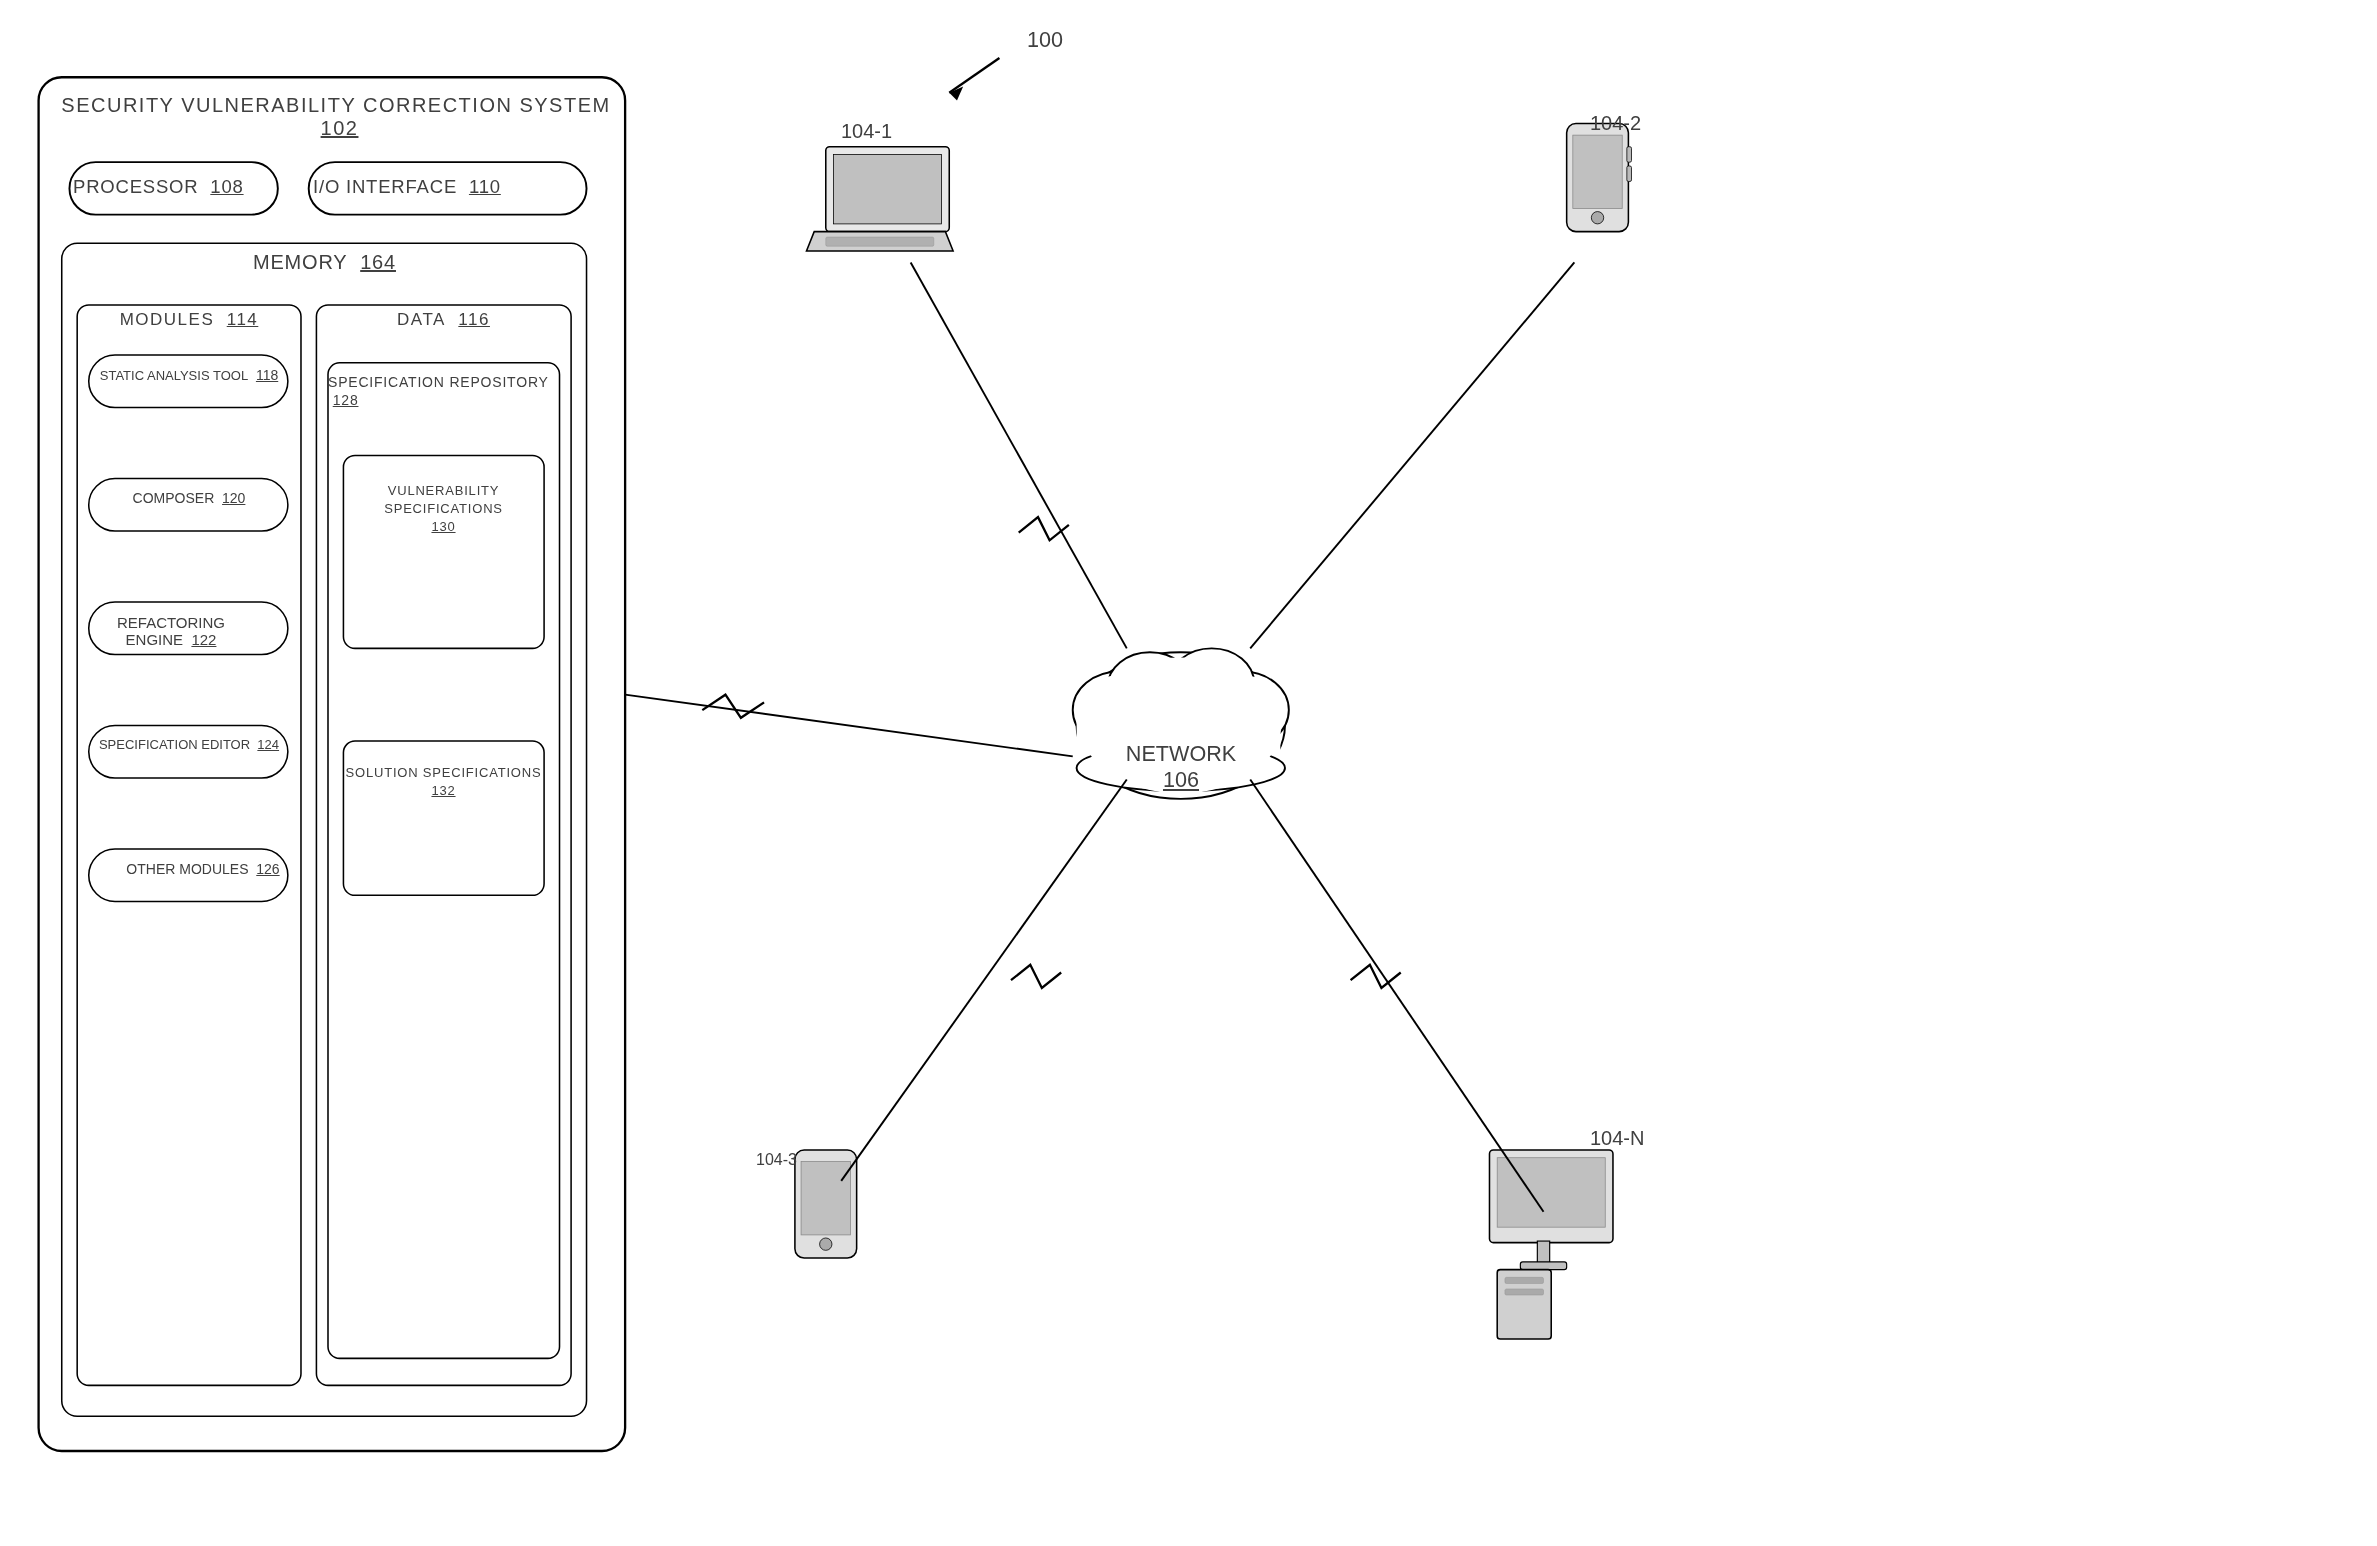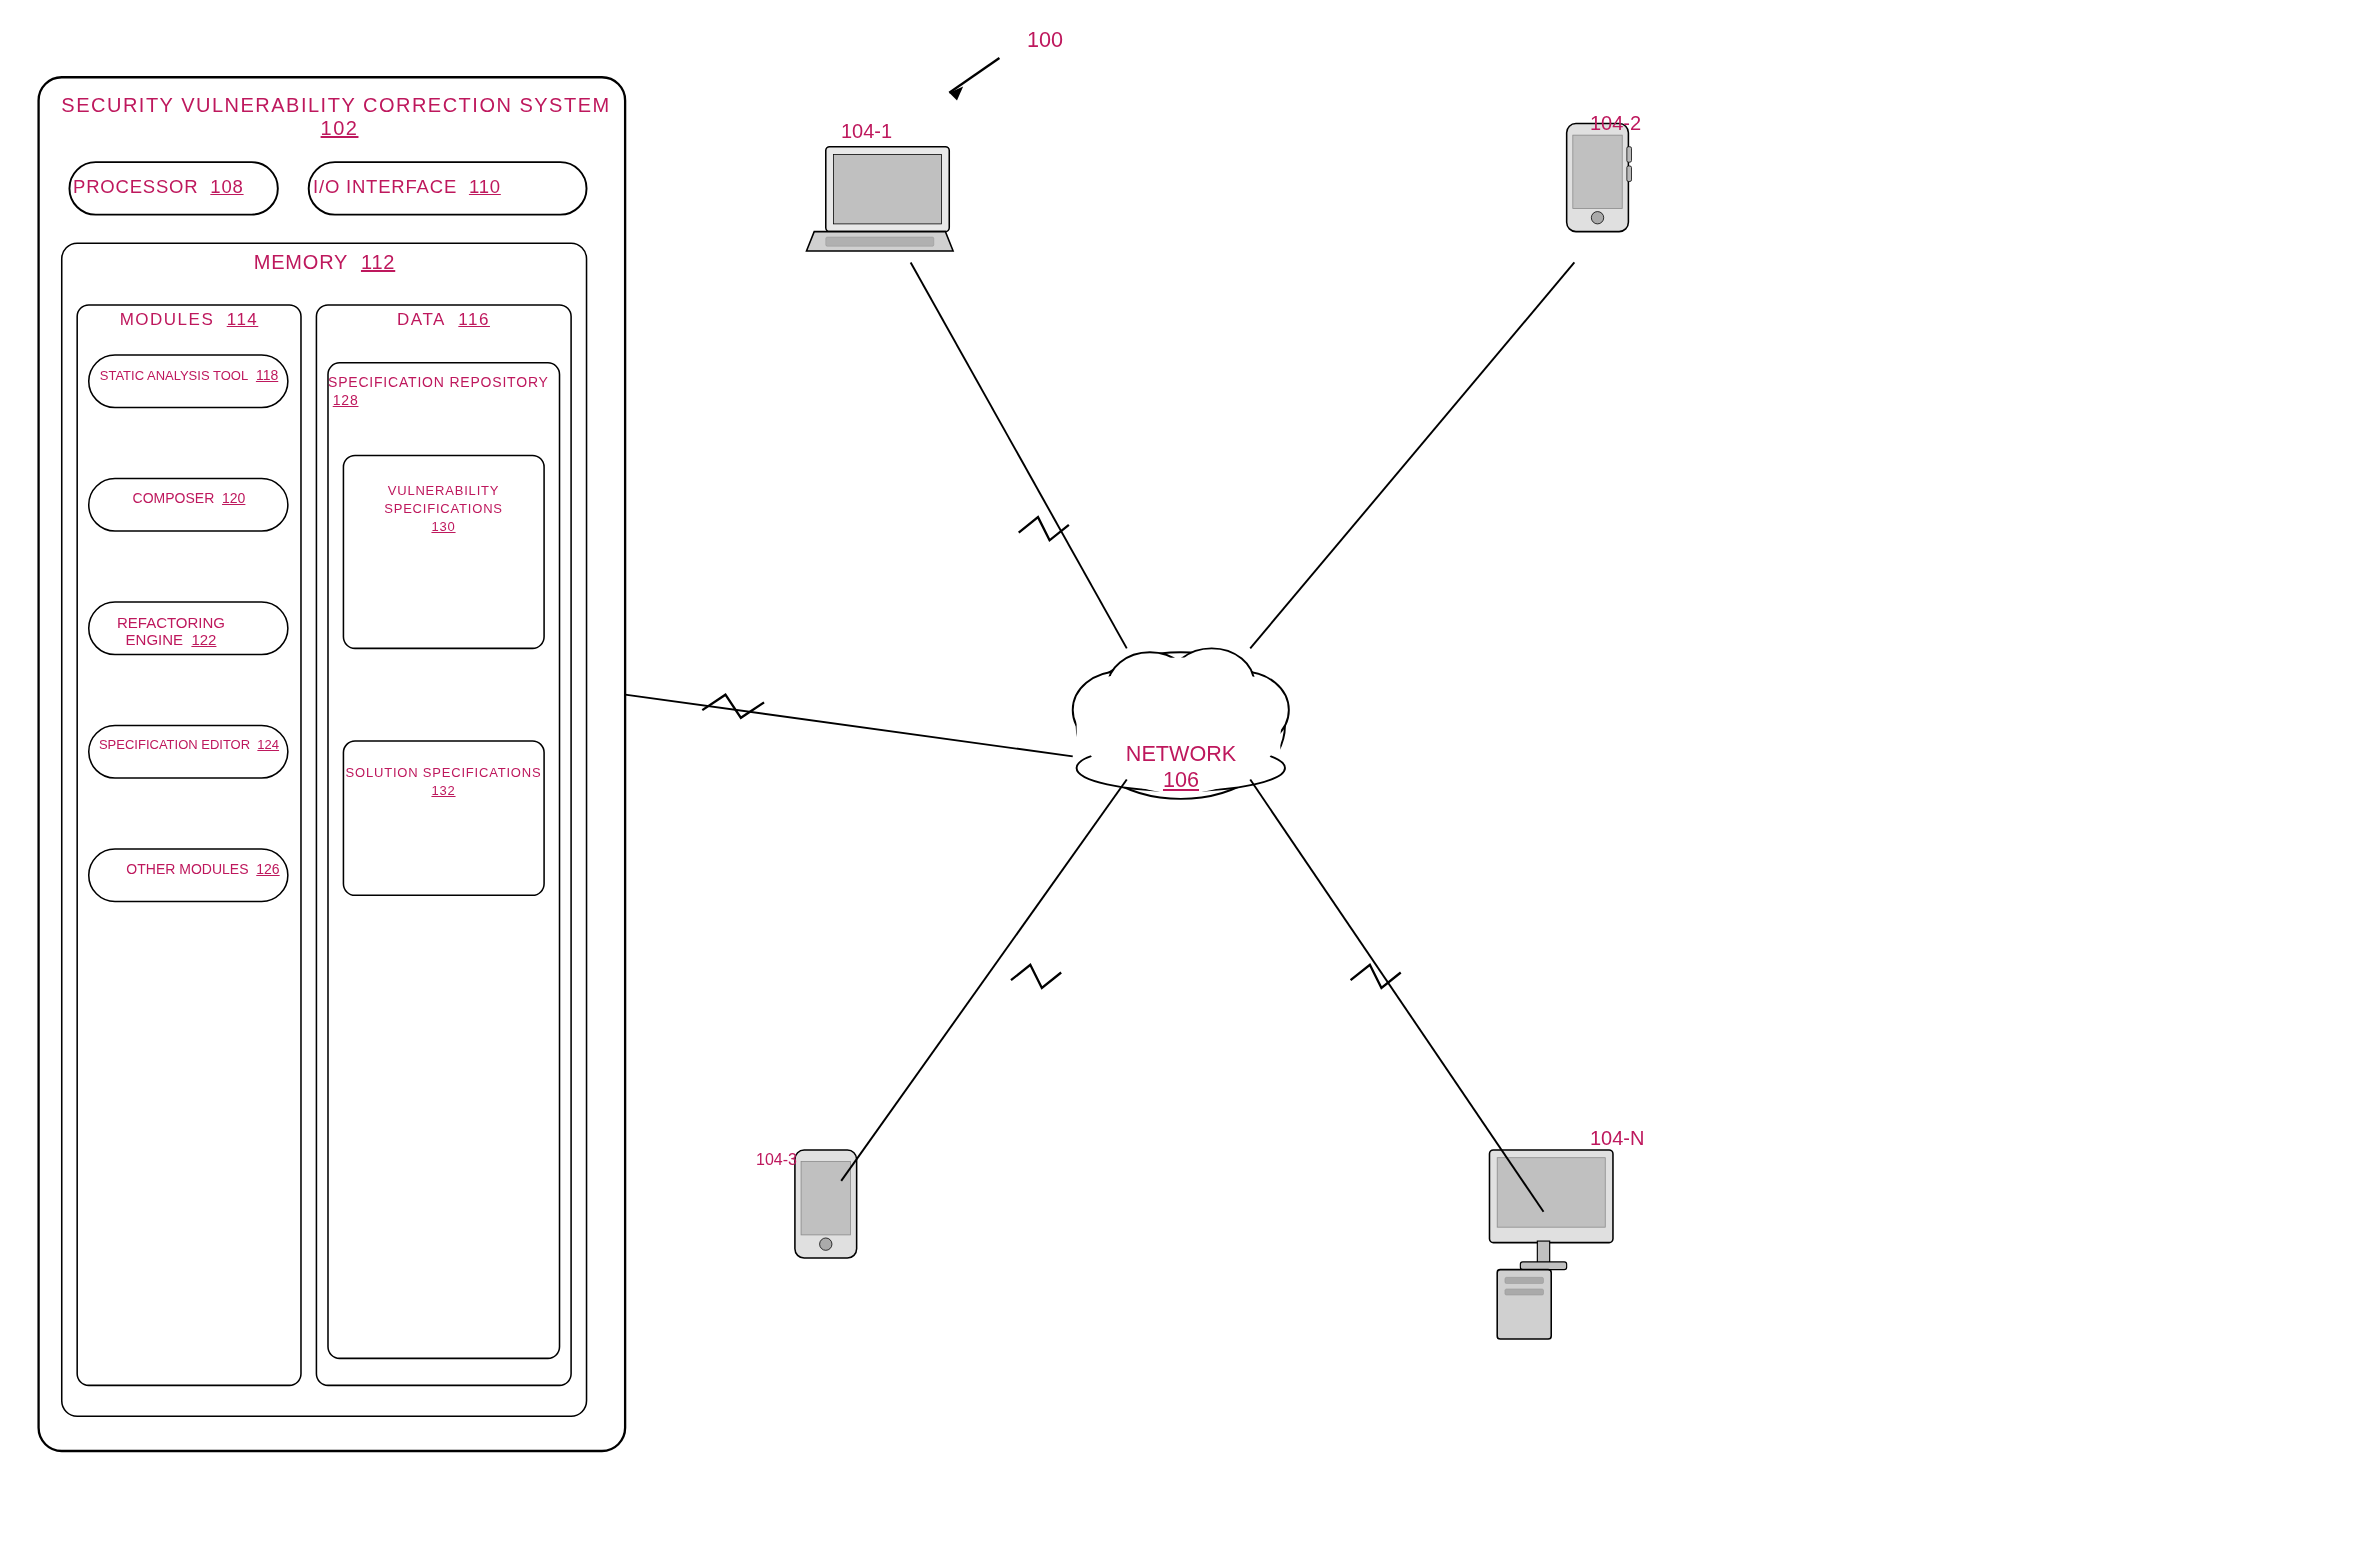--- a/index.html
+++ b/index.html
@@ -16,21 +16,21 @@
       position: absolute;
       top: 0; left: 0;
       width: 2377px;
       height: 1546px;
     }
 
     
     .ref-label {
       position: absolute;
       font-size: 21.6px;
-      color: #be185d;
+      color: #404040;
       font-family: Arial, sans-serif;
     }
     .ref-label .underline {
       text-decoration: underline;
     }
 
     
     .diagram-svg {
       position: absolute;
       top: 0;
@@ -173,21 +173,21 @@
     &nbsp;<span class="underline">108</span>
   </div>
 
   <div class="ref-label" style="top:176px; left:313px; font-size:18.5px; text-transform:uppercase; letter-spacing:0.8px;">
     <span class="small-caps">I/O INTERFACE</span>
     &nbsp;<span class="underline">110</span>
   </div>
 
   <div class="ref-label" style="top:251px; left:62px; width:525px; text-align:center; font-size:20px; letter-spacing:0.8px;">
     <span class="small-caps">MEMORY</span>
-    &nbsp;<span class="underline">112</span>
+    &nbsp;<span class="underline">164</span>
   </div>
 
   <div class="ref-label" style="top:310px; left:77px; width:224px; text-align:center; font-size:17px; letter-spacing:1.5px;">
     <span>MODULES</span>
     &nbsp;<span class="underline">114</span>
   </div>
 
   <div class="ref-label" style="top:367px; left:91px; width:196px; text-align:center; font-size:14px; line-height:1.2;">
     <span style="font-size:13px;">STATIC ANALYSIS TOOL</span>
     &nbsp;<span class="underline">118</span>

